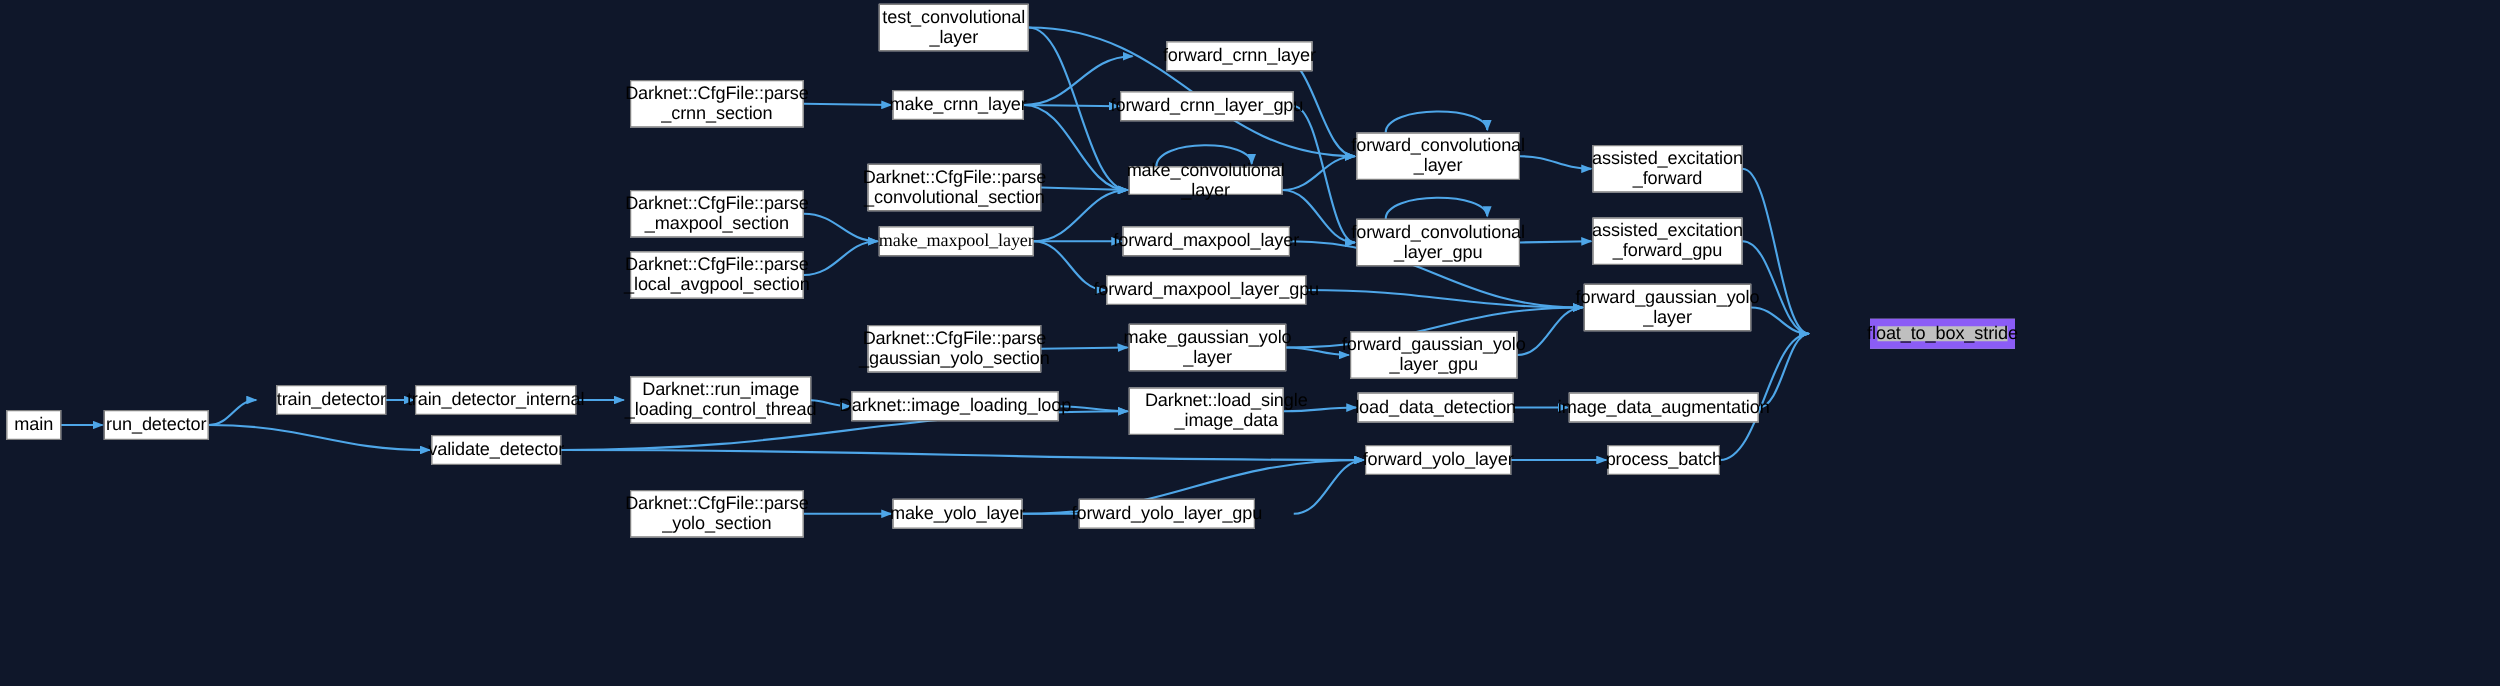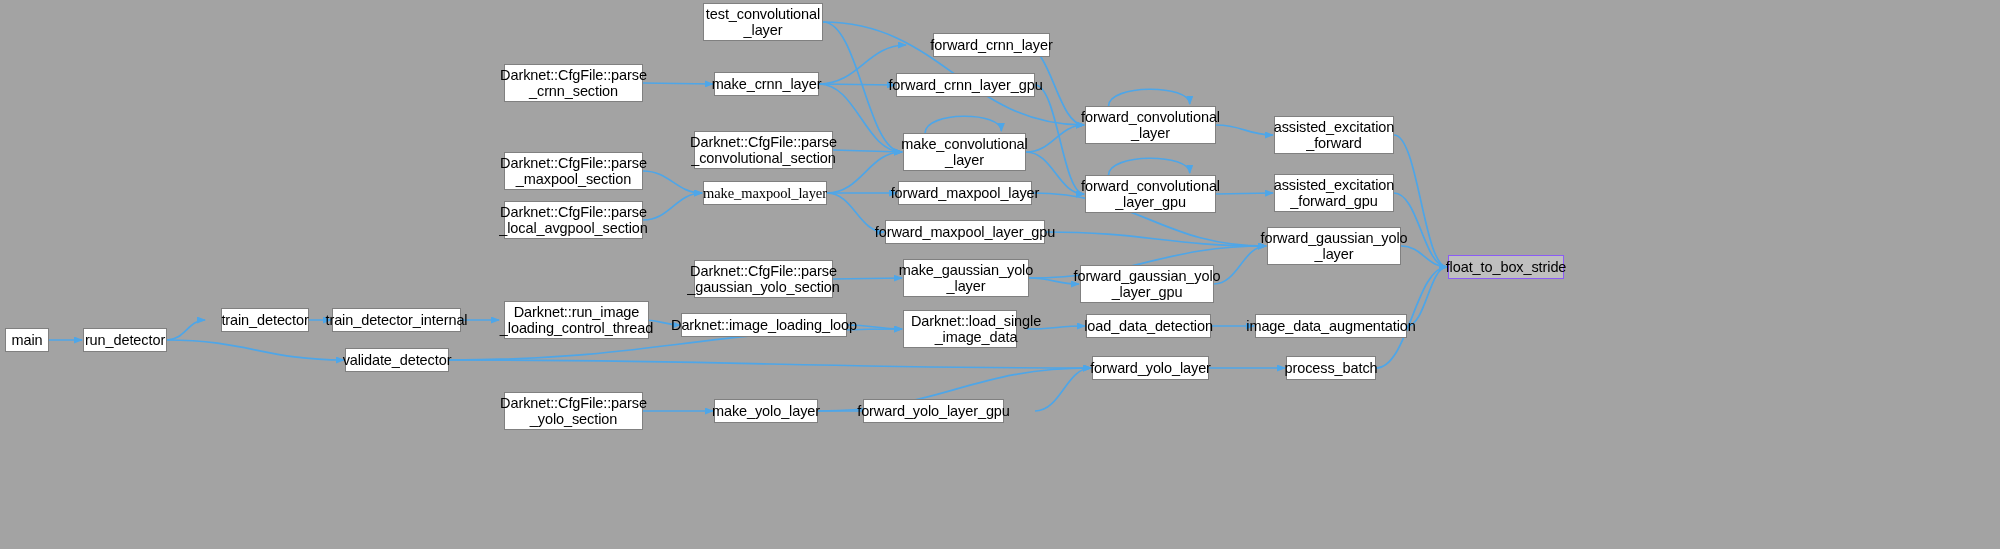--- a/index.html
+++ b/index.html
@@ -4,21 +4,21 @@
 <style>
   html, body {
     margin: 0;
     padding: 0;
     background: #000000;
   }
   #canvas {
     position: relative;
     width: 2000px;
     height: 549px;
-    background: #a3a3a3;
+    background: #0f172a;
     overflow: hidden;
     font-family: "Liberation Sans", "DejaVu Sans", sans-serif;
   }
   svg.edges {
     position: absolute;
     left: 0;
     top: 0;
     width: 2000px;
     height: 549px;
     pointer-events: none;
@@ -34,21 +34,22 @@
     display: flex;
     align-items: center;
     justify-content: center;
     text-align: center;
     white-space: pre-line;
     letter-spacing: -0.1px;
     z-index: 5;
   }
   .node.highlight {
     background: #bfbfbf;
-    border: 1px solid #8b5cf6;
+    border: 6px solid #8b5cf6;
+    margin-left: 48px;
   }
 </style>
 </head>
 <body>
 
 <div id="canvas">
   <svg class="edges" xmlns="http://www.w3.org/2000/svg">
     <defs>
       <marker id="arrow" markerWidth="9" markerHeight="7" refX="8" refY="3.5" orient="auto" markerUnits="userSpaceOnUse">
         <polygon points="0 0, 9 3.5, 0 7" fill="#4ea6e8"></polygon>
@@ -112,21 +113,21 @@
       <div class="node" style="left: 504px; top: 64px; width: 139px; height: 38px;">Darknet::CfgFile::parse
 _crnn_section</div>
       <div class="node" style="left: 714px; top: 72px; width: 105px; height: 24px;">make_crnn_layer</div>
       <div class="node" style="left: 896px; top: 73px; width: 139px; height: 24px;">forward_crnn_layer_gpu</div>
       <div class="node" style="left: 1085px; top: 106px; width: 131px; height: 38px;">forward_convolutional
 _layer</div>
       <div class="node" style="left: 1274px; top: 116px; width: 120px; height: 38px;">assisted_excitation
 _forward</div>
       <div class="node" style="left: 694px; top: 131px; width: 139px; height: 38px;">Darknet::CfgFile::parse
 _convolutional_section</div>
-      <div class="node" style="left: 903px; top: 133px; width: 123px; height: 38px;">make_convolutional
+      <div class="node" style="left: 903px; top: 133px; width: 123px; height: 23px;">make_convolutional
 _layer</div>
       <div class="node" style="left: 504px; top: 152px; width: 139px; height: 38px;">Darknet::CfgFile::parse
 _maxpool_section</div>
       <div class="node" style="left: 703px; top: 181px; width: 124px; height: 24px; font-family: Liberation Serif, serif;">make_maxpool_layer</div>
       <div class="node" style="left: 898px; top: 181px; width: 134px; height: 24px;">forward_maxpool_layer</div>
       <div class="node" style="left: 1085px; top: 175px; width: 131px; height: 38px;">forward_convolutional
 _layer_gpu</div>
       <div class="node" style="left: 1274px; top: 174px; width: 120px; height: 38px;">assisted_excitation
 _forward_gpu</div>
       <div class="node" style="left: 504px; top: 201px; width: 139px; height: 38px;">Darknet::CfgFile::parse
@@ -139,21 +140,21 @@
 _gaussian_yolo_section</div>
       <div class="node" style="left: 903px; top: 259px; width: 126px; height: 38px;">make_gaussian_yolo
 _layer</div>
       <div class="node" style="left: 1080px; top: 265px; width: 134px; height: 38px;">forward_gaussian_yolo
 _layer_gpu</div>
       <div class="node" style="left: 206px; top: 308px; width: 88px; height: 24px; margin-left: 15px;">train_detector</div>
       <div class="node" style="left: 332px; top: 308px; width: 129px; height: 24px;">train_detector_internal</div>
       <div class="node" style="left: 504px; top: 301px; width: 145px; height: 38px;">Darknet::run_image
 _loading_control_thread</div>
       <div class="node" style="left: 681px; top: 313px; width: 166px; height: 24px; text-align: right;">Darknet::image_loading_loop</div>
-      <div class="node" style="left: 903px; top: 310px; width: 114px; height: 38px; padding-left: 32px;">Darknet::load_single
+      <div class="node" style="left: 903px; top: 310px; width: 124px; height: 38px; padding-left: 32px;">Darknet::load_single
 _image_data</div>
       <div class="node" style="left: 1086px; top: 314px; width: 125px; height: 24px;">load_data_detection</div>
       <div class="node" style="left: 1255px; top: 314px; width: 152px; height: 24px;">image_data_augmentation</div>
       <div class="node" style="left: 5px; top: 328px; width: 44px; height: 24px;">main</div>
       <div class="node" style="left: 83px; top: 328px; width: 84px; height: 24px;">run_detector</div>
       <div class="node" style="left: 345px; top: 348px; width: 104px; height: 24px;">validate_detector</div>
       <div class="node" style="left: 1092px; top: 356px; width: 117px; height: 24px;">forward_yolo_layer</div>
       <div class="node" style="left: 1286px; top: 356px; width: 90px; height: 24px;">process_batch</div>
       <div class="node" style="left: 504px; top: 392px; width: 139px; height: 38px;">Darknet::CfgFile::parse
 _yolo_section</div>

